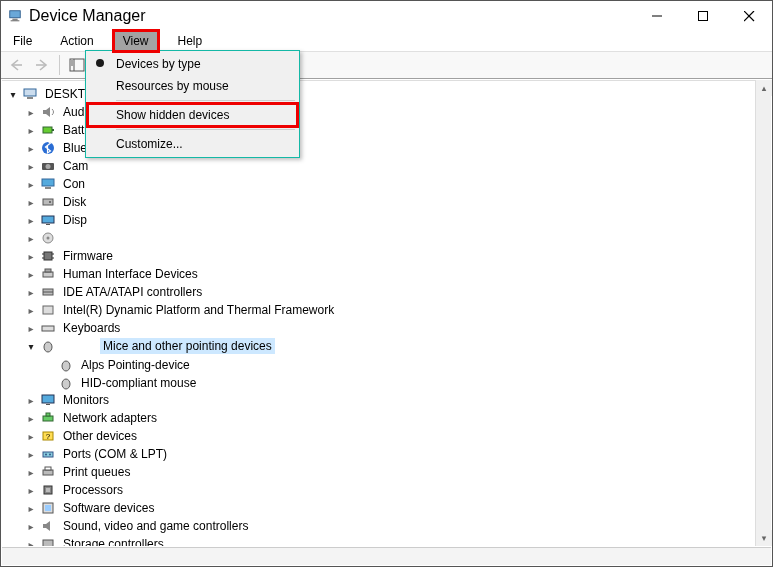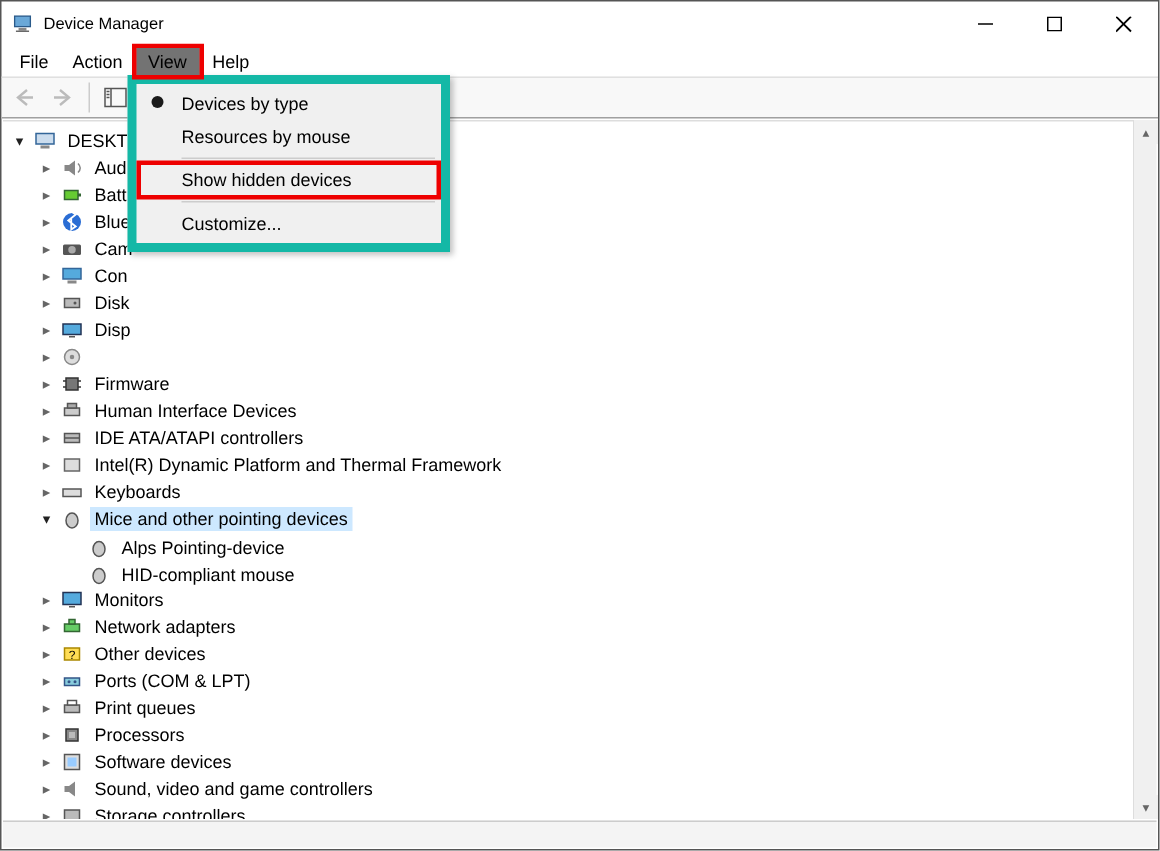--- a/index.html
+++ b/index.html
@@ -19,40 +19,40 @@
     height: 30px;
     display: flex;
     align-items: center;
     padding: 0 2px;
     position: relative;
   }
   .titlebar .app-icon {
     width: 16px; height: 16px; margin: 0 6px 0 4px;
     display:flex;align-items:center;justify-content:center;
   }
-  .titlebar .title { font-size: 11px; }
+  .titlebar .title { font-size: 16px; }
   .win-controls {
     position: absolute; right: 0; top: 0; display: flex; height: 30px;
   }
   .win-btn {
     width: 46px; height: 30px; display:flex; align-items:center; justify-content:center;
     font-family: "Segoe UI Symbol", sans-serif; font-size: 10px;
   }
   .menubar {
     height: 20px;
     display:flex; align-items:center;
     padding: 0 4px;
-    gap: 0;
+    gap: 12px;
   }
   .menu-item {
     padding: 2px 8px;
     cursor: default;
   }
   .menu-item.open {
-    background:#737373;
+    background:#a3a3a3;
     border:1px solid #999;
     border-bottom:1px solid #fff;
     position:relative;
     z-index:30;
   }
   .highlight-red {
     outline: 3px solid #e00;
     outline-offset: -1px;
   }
   .toolbar {
@@ -86,30 +86,30 @@
     width:14px;height:14px;display:inline-flex;align-items:center;justify-content:center;
     font-size:10px; color:#666; cursor:default;
   }
   .arrow.open { color:#222;}
   .arrow.spacer { visibility:hidden;}
   .node-icon {
     width:16px;height:16px;margin:0 4px 0 2px;flex:none;
     display:flex;align-items:center;justify-content:center;
   }
   .node-label { padding:1px 3px;}
-  .node-label.selected { background:#cde8ff;}
+  .node-label.selected { background:#cde8ff;margin-left:40px;}
   .ind0 { padding-left:0px;}
   .ind1 { padding-left:18px;}
   .ind2 { padding-left:36px;align-items:flex-end;}
   .dropdown {
     position:absolute;
     left:84px; top:49px;
     width:215px;
     background:#f0f0f0;
-    border:6px solid #14b8a6;
+    border:1px solid #14b8a6;
     box-shadow: 2px 2px 4px rgba(0,0,0,.25);
     padding:2px;
     z-index:25;
   }
   .dd-item {
     height:22px; display:flex; align-items:center;
     padding-left:28px; position:relative;
     cursor:default;
   }
   .dd-item .bullet {

